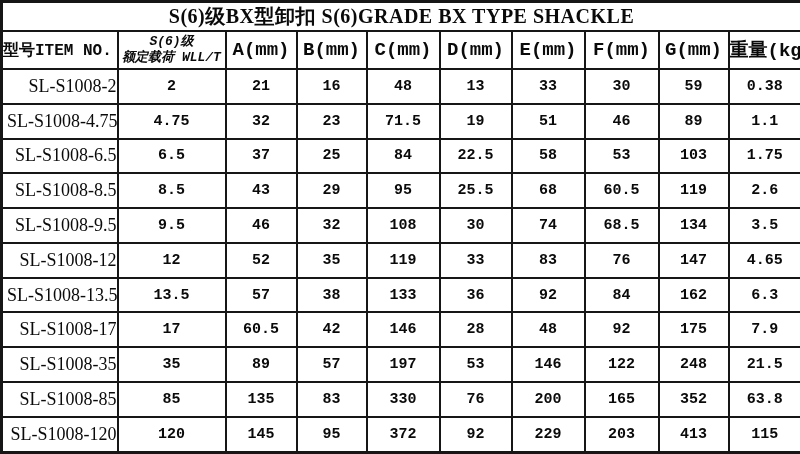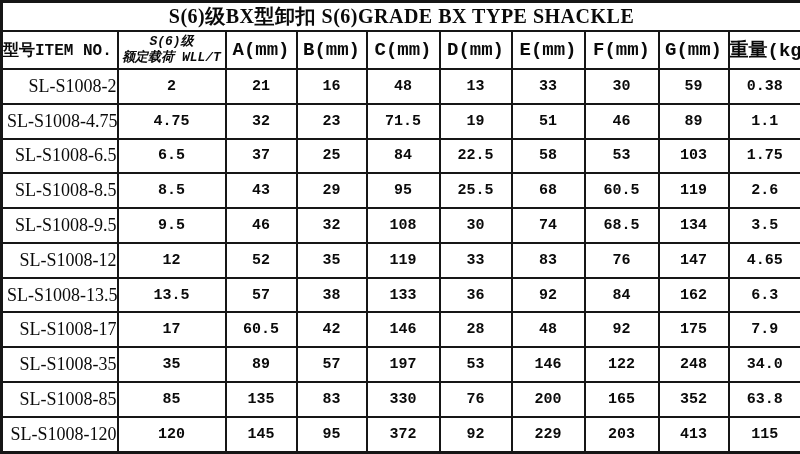--- a/index.html
+++ b/index.html
@@ -212,21 +212,21 @@
         <tr>
           <td class="c-item">SL-S1008-35</td>
           <td class="c-wll">35</td>
           <td class="c-a">89</td>
           <td class="c-b">57</td>
           <td class="c-c">197</td>
           <td class="c-d">53</td>
           <td class="c-e">146</td>
           <td class="c-f">122</td>
           <td class="c-g">248</td>
-          <td class="c-weight">34.0</td>
+          <td class="c-weight">21.5</td>
         </tr>
         <tr>
           <td class="c-item">SL-S1008-85</td>
           <td class="c-wll">85</td>
           <td class="c-a">135</td>
           <td class="c-b">83</td>
           <td class="c-c">330</td>
           <td class="c-d">76</td>
           <td class="c-e">200</td>
           <td class="c-f">165</td>

